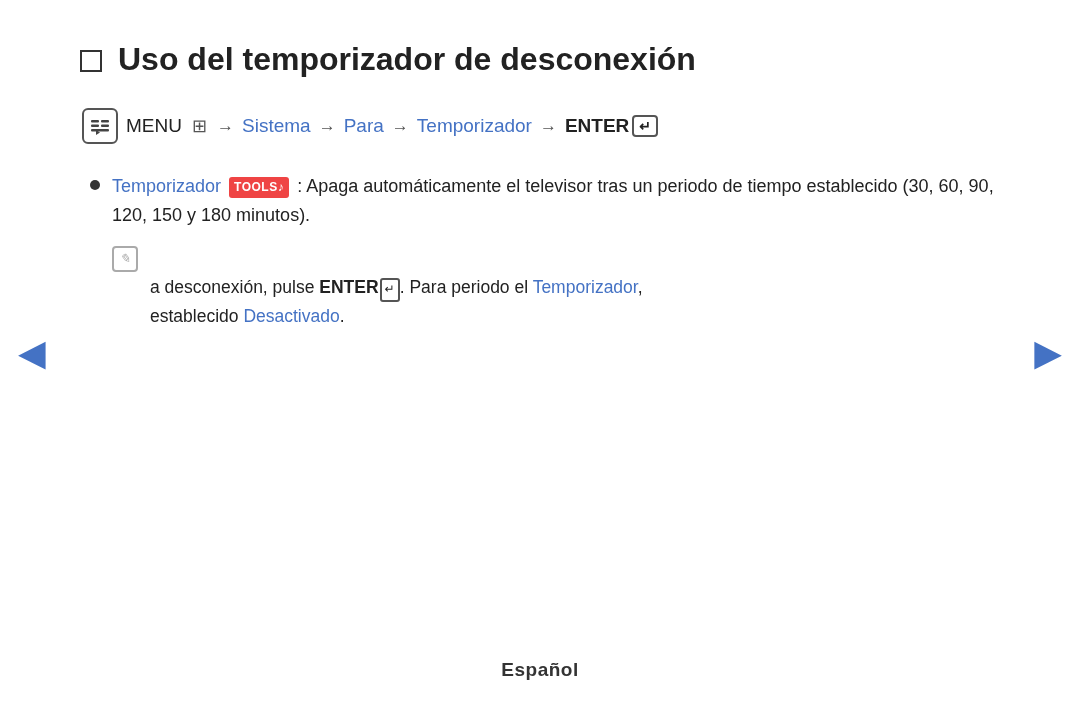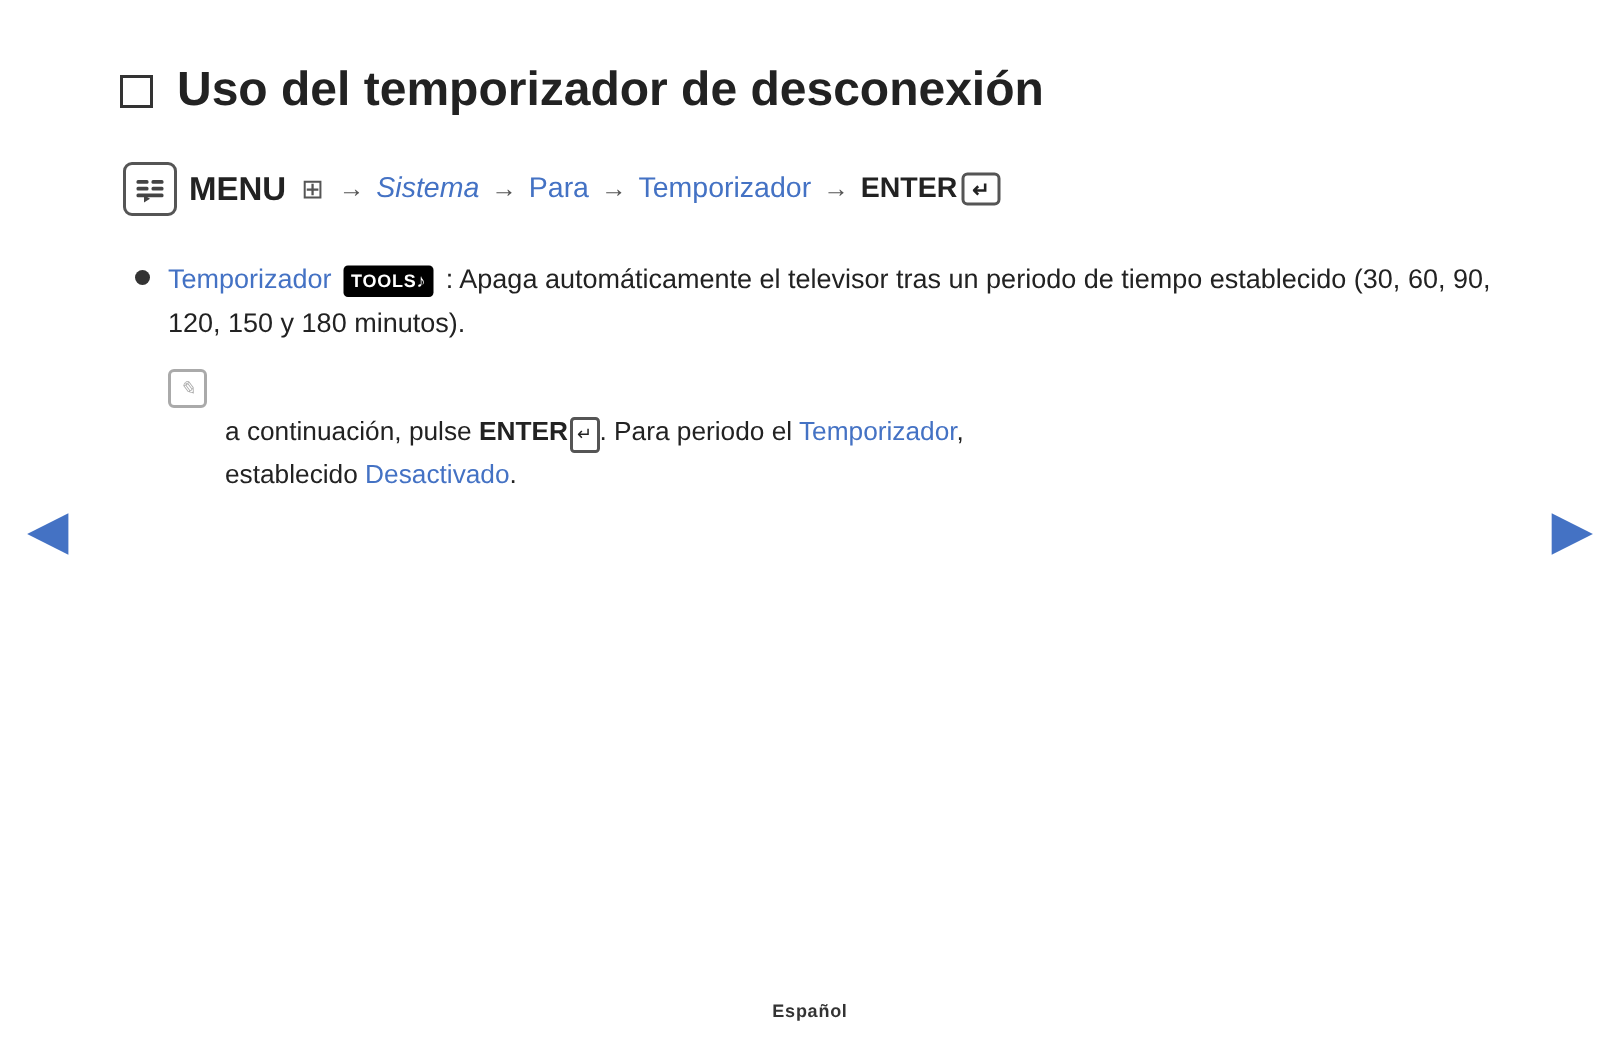--- a/index.html
+++ b/index.html
@@ -65,22 +65,22 @@
       width: 36px;
       height: 36px;
       border: 2px solid #555;
       border-radius: 6px;
       font-size: 16px;
       color: #444;
       flex-shrink: 0;
     }
 
     .menu-label {
-      font-weight: 700;
-      font-size: 22px;
+      font-weight: 400;
+      font-size: 19px;
       color: #222;
     }
 
     .arrow {
       color: #555;
       font-size: 17px;
       font-weight: 400;
     }
 
     .link-blue {
@@ -130,21 +130,21 @@
 
     .bullet-text {
       font-size: 18px;
       color: #222;
       line-height: 1.6;
     }
 
     .tools-badge {
       display: inline-flex;
       align-items: center;
-      background: #000000;
+      background: #ef4444;
       color: #fff;
       font-size: 12px;
       font-weight: 700;
       padding: 1px 5px;
       border-radius: 3px;
       margin: 0 3px;
       vertical-align: middle;
       letter-spacing: 0.5px;
     }
 
@@ -202,21 +202,21 @@
       color: #4472C4;
       cursor: pointer;
       line-height: 1;
     }
 
     .footer {
       position: absolute;
       bottom: 24px;
       left: 50%;
       transform: translateX(-50%);
-      font-size: 12px;
+      font-size: 19px;
       font-weight: 700;
       color: #333;
       letter-spacing: 0.5px;
     }
   </style>
 </head>
 <body>
 
 <div class="page-container">
 
@@ -232,21 +232,21 @@
         <rect x="1" y="8.5" width="8" height="2.5" rx="1" fill="#444"></rect>
         <rect x="11" y="4" width="8" height="2.5" rx="1" fill="#444"></rect>
         <rect x="11" y="8.5" width="8" height="2.5" rx="1" fill="#444"></rect>
         <rect x="1" y="13" width="18" height="2.5" rx="1" fill="#444"></rect>
         <path d="M6 15.5 L6 19 L10 16.5 L6 14Z" fill="#444"></path>
       </svg>
     </span>
     <span class="menu-label">MENU</span>
     <span class="menu-icon-box" style="border:none; font-size:18px; color:#555; width:auto; height:auto; padding:0 2px;">⊞</span>
     <span class="arrow">→</span>
-    <span class="link-blue" style="cursor:pointer;font-style:italic;">Sistema</span>
+    <span class="link-blue" style="cursor:pointer;">Sistema</span>
     <span class="arrow">→</span>
     <span class="link-blue" style="cursor:pointer;">Para</span>
     <span class="arrow">→</span>
     <span class="link-blue" style="cursor:pointer;">Temporizador</span>
     <span class="arrow">→</span>
     <span class="enter-btn">
       <span>ENTER</span>
         <span class="enter-icon">↵</span>
     </span>
   </div>
@@ -259,21 +259,21 @@
         <span class="link-blue" style="cursor:pointer; font-weight:400;">Temporizador</span>
         <span class="tools-badge">TOOLS♪</span>
         <span>: Apaga automáticamente el televisor tras un periodo de tiempo establecido (30, 60, 90, 120, 150 y 180 minutos).</span>
       </p>
     </div>
 
     <div class="note-row">
       <span class="note-icon">✎</span>
       <div class="note-text">
         <br>
-        <span>a continuación, pulse </span><span class="bold-inline">ENTER</span><span class="enter-icon" style="font-size:12px; border:2px solid #555; border-radius:3px; padding:0 3px; display:inline-flex; align-items:center;">↵</span><span>. Para periodo el </span><span class="link-blue" style="cursor:pointer;">Temporizador</span><span>,</span><br>
+        <span>a desconexión, pulse </span><span class="bold-inline">ENTER</span><span class="enter-icon" style="font-size:12px; border:2px solid #555; border-radius:3px; padding:0 3px; display:inline-flex; align-items:center;">↵</span><span>. Para periodo el </span><span class="link-blue" style="cursor:pointer;">Temporizador</span><span>,</span><br>
         <span>establecido </span><span class="link-blue" style="cursor:pointer;margin-top:42px;">Desactivado</span><span>.</span>
       </div>
     </div>
 
   </div>
 
 </div>
 
 <div class="nav-arrow-left">◀</div>
 <div class="nav-arrow-right">▶</div>

